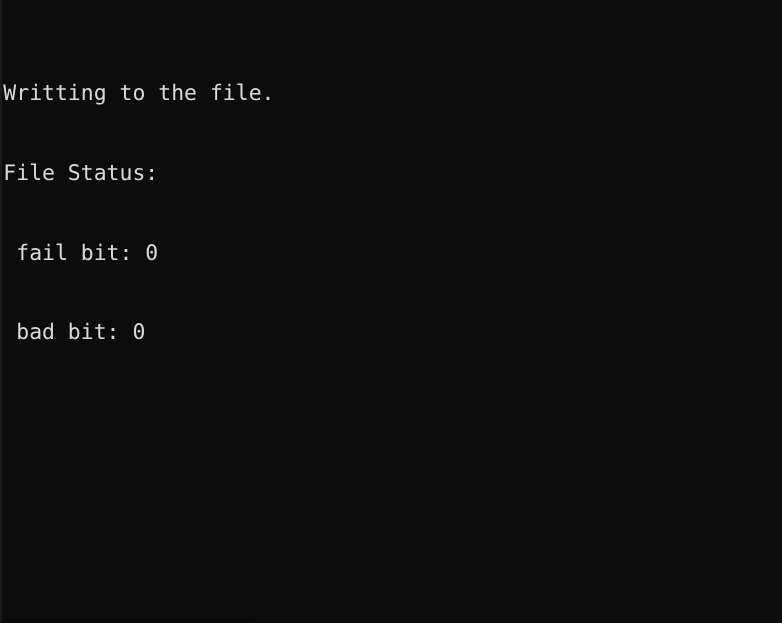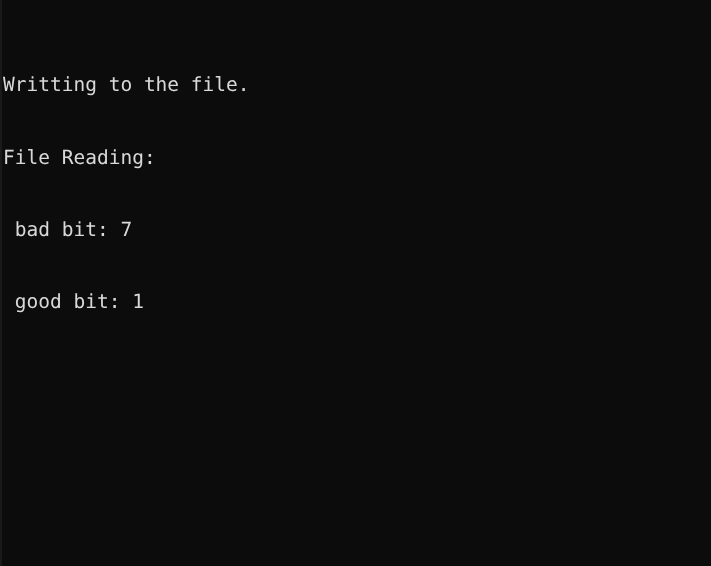--- a/index.html
+++ b/index.html
@@ -55,23 +55,23 @@
 </head>
 <body>
 
 <div id="console-window">
 
   <div id="window-left-border"></div>
 
   <div id="console-output">
 
     <div class="console-line">Writting to the file.</div>
-    <div class="console-line">File Reading:</div>
-    <div class="console-line"> bad bit: 7</div>
-    <div class="console-line"> good bit: 1</div>
+    <div class="console-line">File Status:</div>
+    <div class="console-line"> fail bit: 0</div>
+    <div class="console-line"> bad bit: 0</div>
     
     
     
     
     
     
     
     
     
     

